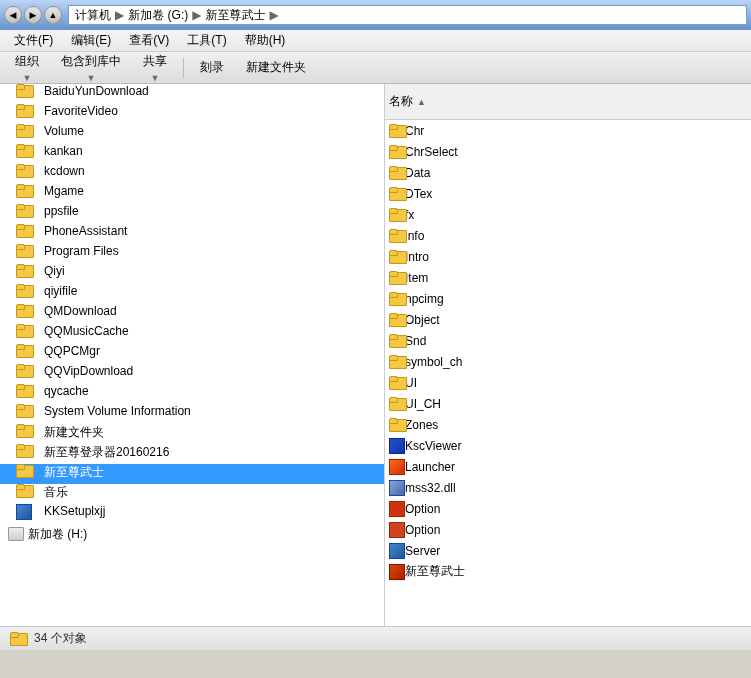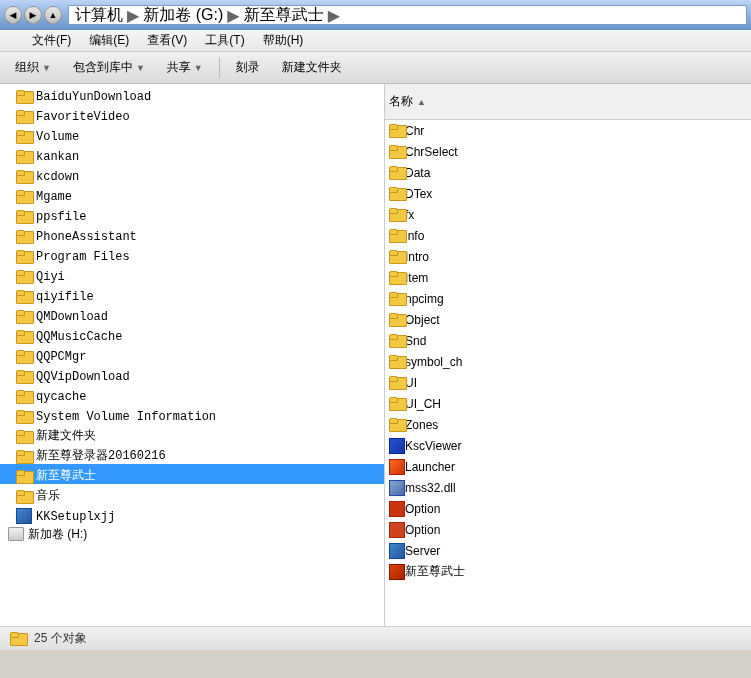--- a/index.html
+++ b/index.html
@@ -41,32 +41,32 @@
     .tb-forward { background: linear-gradient(to bottom, #e8e8e8, #c0c0c0); }
     .tb-up { background: linear-gradient(to bottom, #e8e8e8, #c0c0c0); }
     .addr-path {
       flex: 1;
       background: white;
       border: 1px solid #7a9fcb;
       height: 20px;
       display: flex;
       align-items: center;
       padding: 0 6px;
-      font-size: 16px;
+      font-size: 12px;
       gap: 4px;
     }
     .addr-sep { color: #666; }
 
     
     .menu-bar {
       background: linear-gradient(to bottom, #f5f5f5, #e8e8e8);
       height: 22px;
       display: flex;
       align-items: flex-start;
-      padding: 0 24px;
+      padding: 0 6px;
       border-bottom: 1px solid #ccc;
       gap: 2px;
     }
     .menu-item {
       padding: 2px 8px;
       cursor: pointer;
       font-size: 12px;
     }
 
     
@@ -82,20 +82,21 @@
     .tool-btn {
       display: flex;
       align-items: center;
       gap: 3px;
       padding: 3px 8px;
       cursor: pointer;
       background: transparent;
       border: 1px solid transparent;
       border-radius: 3px;
       font-size: 12px;
+      flex-direction: column;
     }
     .tool-sep {
       width: 1px;
       height: 20px;
       background: #bbb;
       margin: 0 3px;
     }
     .dropdown-arrow { font-size: 9px; color: #666; }
 
     
@@ -112,27 +113,26 @@
       overflow-y: auto;
       overflow-x: hidden;
       background: white;
     }
     .left-pane::-webkit-scrollbar { width: 16px; }
     .left-pane::-webkit-scrollbar-track { background: #f0f0f0; border-left: 1px solid #ccc; }
     .left-pane::-webkit-scrollbar-thumb { background: linear-gradient(to right, #d0d0d0, #b8b8b8); border: 1px solid #999; }
 
     .file-item {
       display: flex;
-      align-items: flex-end;
+      align-items: flex-start;
       height: 20px;
       padding: 0 4px 0 16px;
       cursor: pointer;
-      gap: 4px;
+      gap: 12px;
       white-space: nowrap;
-      font-family: Liberation Mono, monospace;
     }
     .file-item.selected { background: #3399ff; color: white; }
 
     .folder-icon {
       width: 16px;
       height: 14px;
       position: relative;
       display: inline-block;
       flex-shrink: 0;
     }
@@ -552,14 +552,14 @@
     </div>
     <div class="right-item">
       <span class="file-icon-newzun"></span>
       <span>新至尊武士</span>
     </div>
   </div>
 </div>
 
 <div class="status-bar">
   <span class="folder-icon fi-yellow" style="margin-right:8px; flex-shrink:0;"></span>
-  <span>25 个对象</span>
+  <span>34 个对象</span>
 </div>
 
 </body></html>

